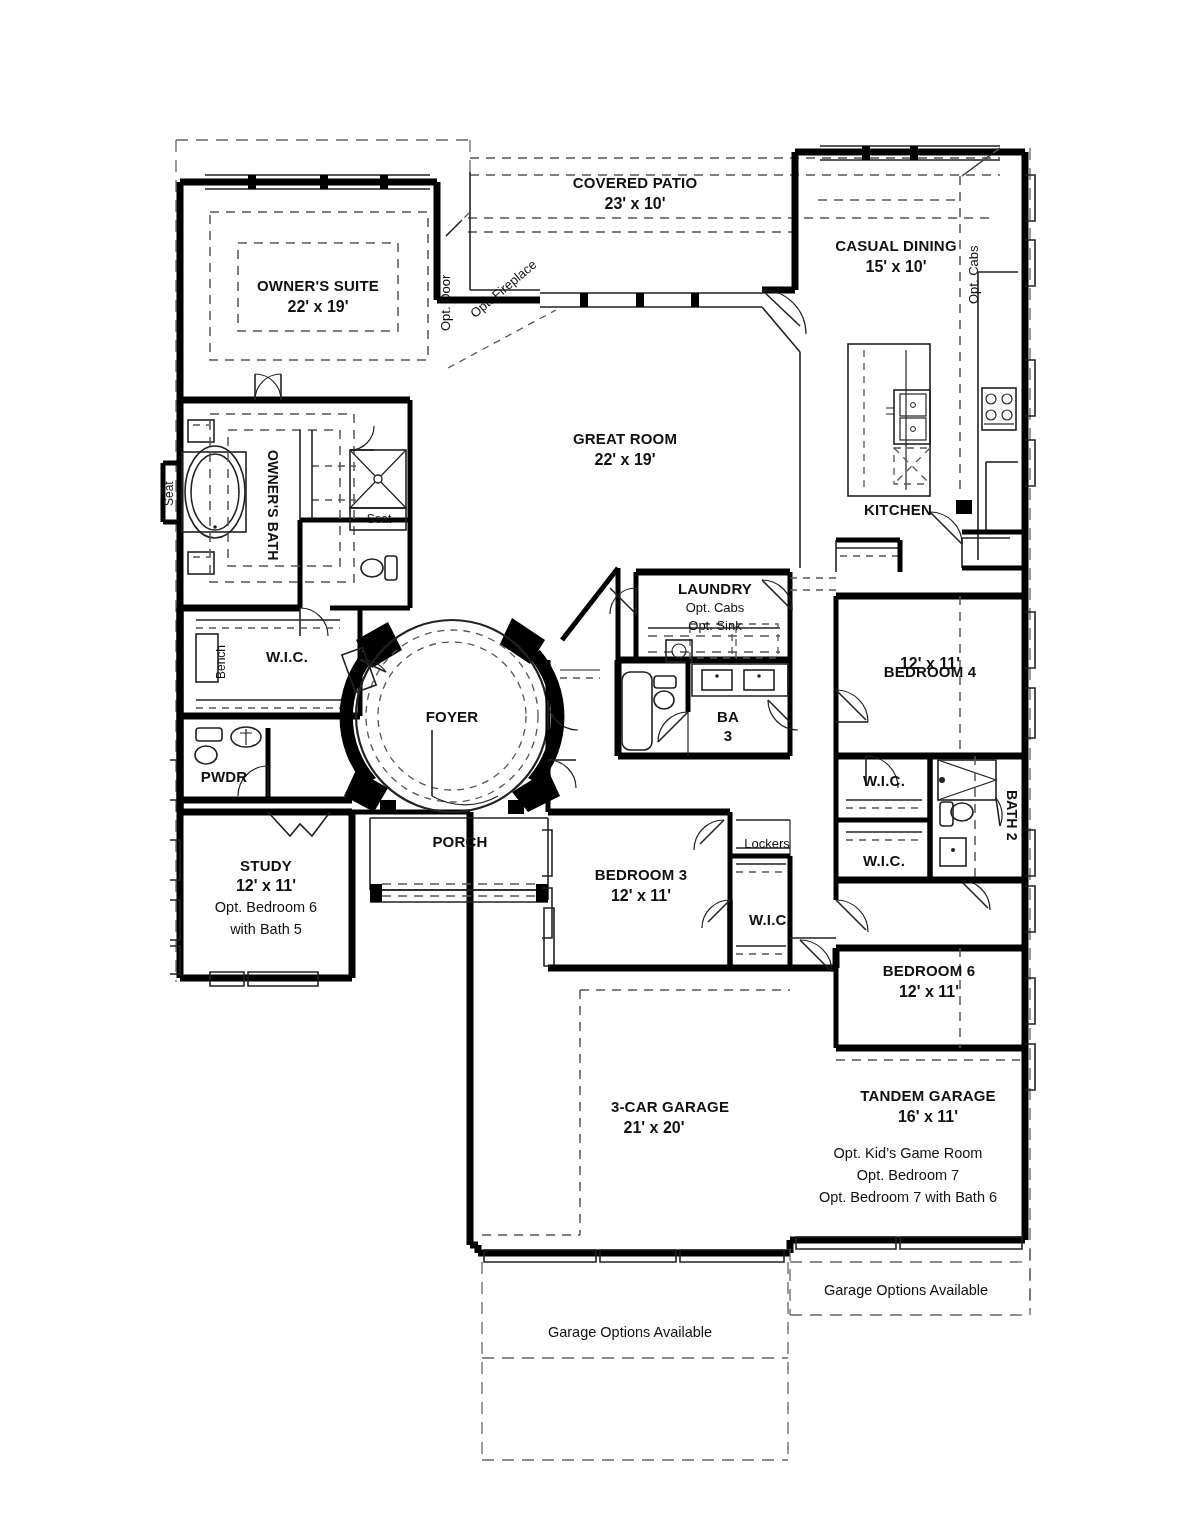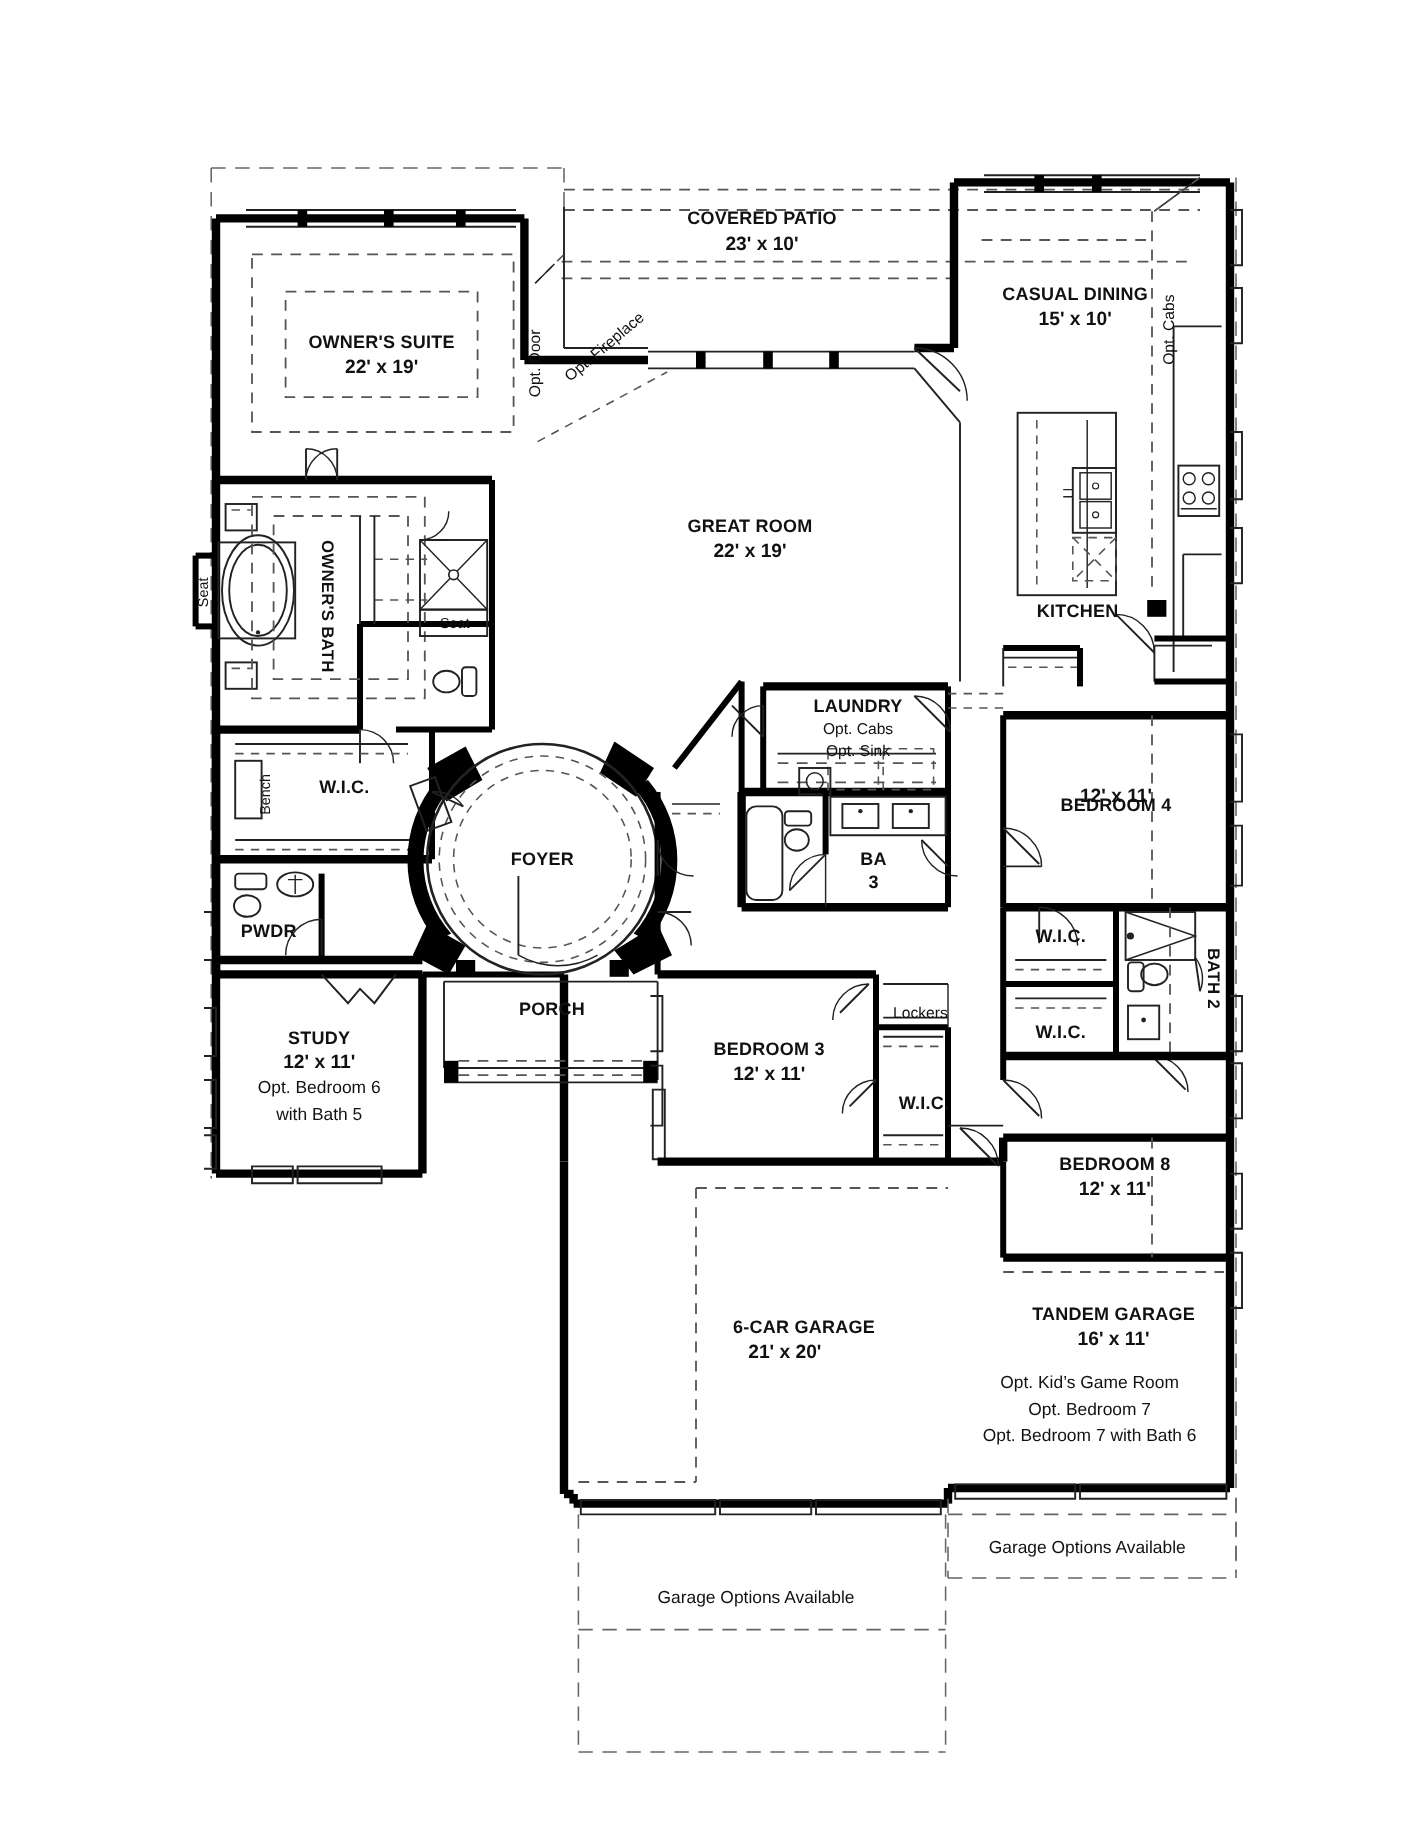--- a/index.html
+++ b/index.html
@@ -472,33 +472,33 @@
 
 <div class="lbl rm-name" style="left:706px;top:708px;width:44px;">BA</div>
 <div class="lbl rm-name" style="left:706px;top:727px;width:44px;">3</div>
 
 <div class="lbl rm-name" style="left:860px;top:634px;width:140px;margin-top:29px;">BEDROOM 4</div>
 <div class="lbl rm-dim" style="left:860px;top:655px;width:140px;">12' x 11'</div>
 
 <div class="lbl rm-name" style="left:570px;top:866px;width:142px;">BEDROOM 3</div>
 <div class="lbl rm-dim" style="left:570px;top:887px;width:142px;">12' x 11'</div>
 
-<div class="lbl rm-name" style="left:858px;top:962px;width:142px;">BEDROOM 8</div>
+<div class="lbl rm-name" style="left:858px;top:962px;width:142px;">BEDROOM 6</div>
 <div class="lbl rm-dim" style="left:858px;top:983px;width:142px;">12' x 11'</div>
 
 <div class="lbl rm-name vert" style="left:990px;top:790px;width:30px;font-size:14px;">
   <span>BATH 2</span>
 </div>
 
 <div class="lbl rm-name" style="left:196px;top:857px;width:140px;">STUDY</div>
 <div class="lbl rm-dim" style="left:196px;top:877px;width:140px;">12' x 11'</div>
 <div class="lbl rm-opt" style="left:186px;top:899px;width:160px;">Opt. Bedroom 6</div>
 <div class="lbl rm-opt" style="left:186px;top:921px;width:160px;">with Bath 5</div>
 
-<div class="lbl rm-name" style="left:600px;top:1098px;width:140px;">6-CAR GARAGE</div>
+<div class="lbl rm-name" style="left:600px;top:1098px;width:140px;">3-CAR GARAGE</div>
 <div class="lbl rm-dim" style="left:584px;top:1119px;width:140px;">21' x 20'</div>
 
 <div class="lbl rm-name" style="left:838px;top:1087px;width:180px;">TANDEM GARAGE</div>
 <div class="lbl rm-dim" style="left:838px;top:1108px;width:180px;">16' x 11'</div>
 <div class="lbl rm-opt" style="left:798px;top:1145px;width:220px;">Opt. Kid’s Game Room</div>
 <div class="lbl rm-opt" style="left:798px;top:1167px;width:220px;">Opt. Bedroom 7</div>
 <div class="lbl rm-opt" style="left:788px;top:1189px;width:240px;">Opt. Bedroom 7 with Bath 6</div>
 
 <div class="lbl sm vert-up" style="left:438px;top:248px;height:110px;width:20px;">
   <span>Opt. Door</span>

